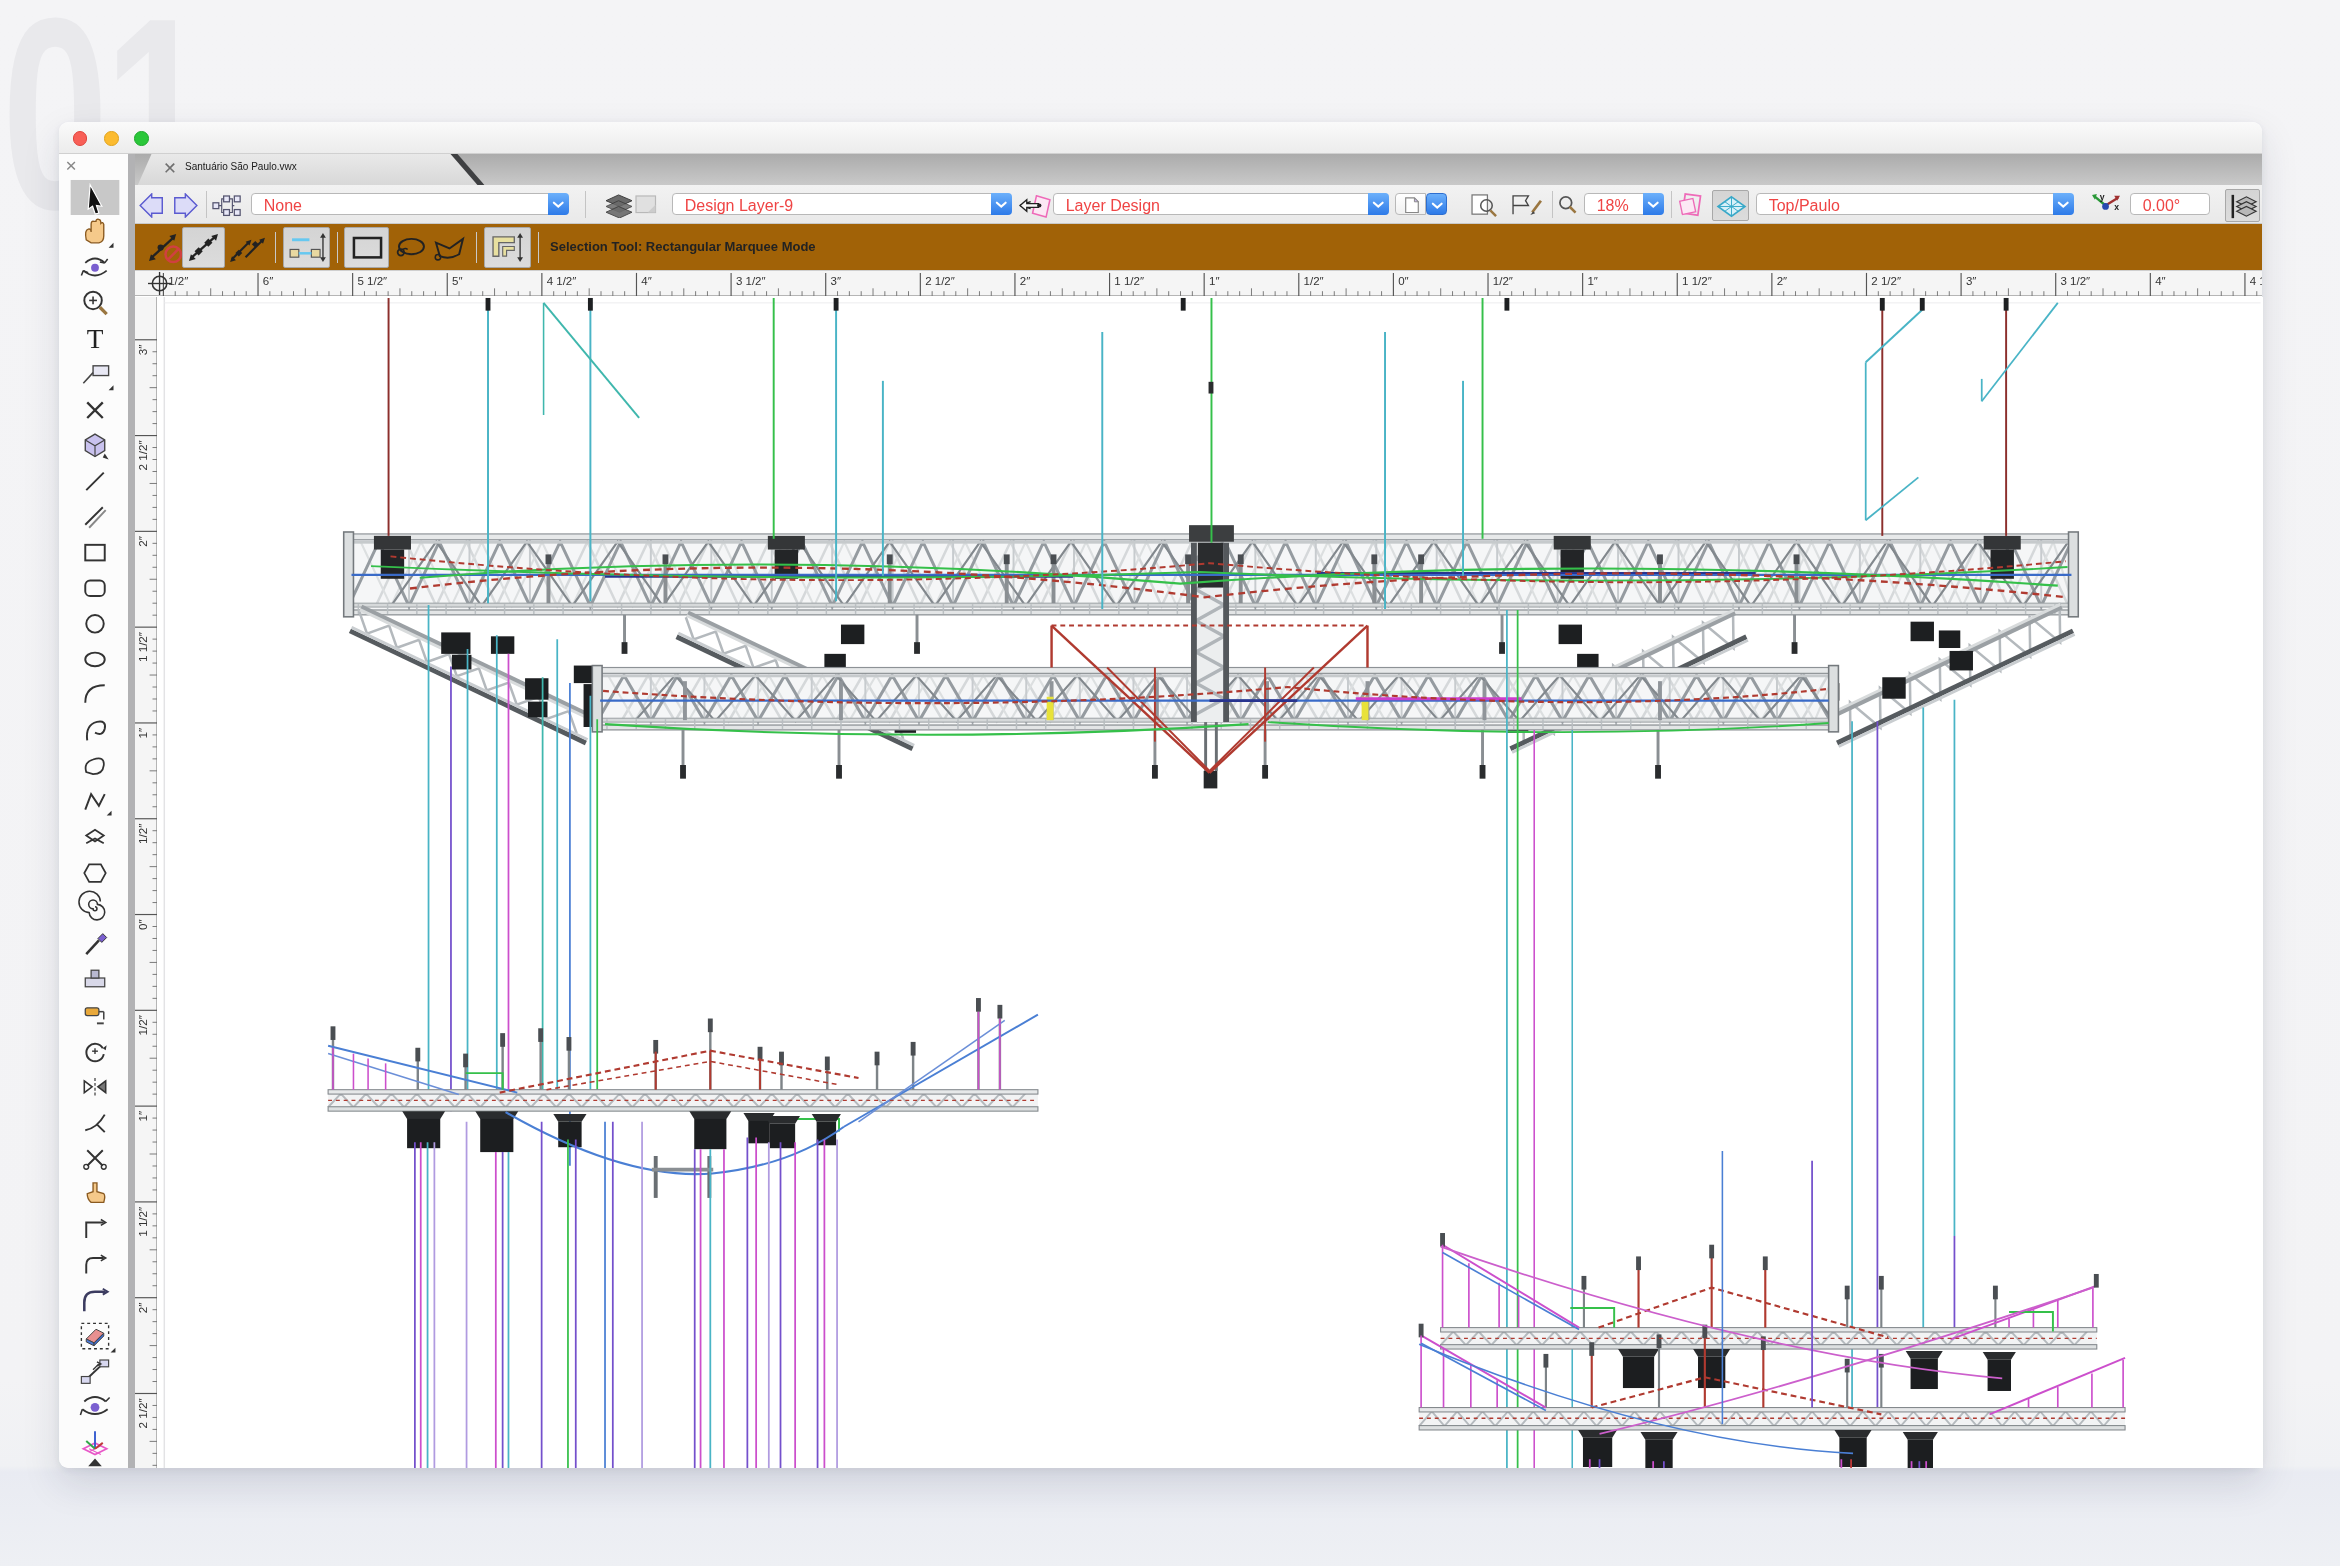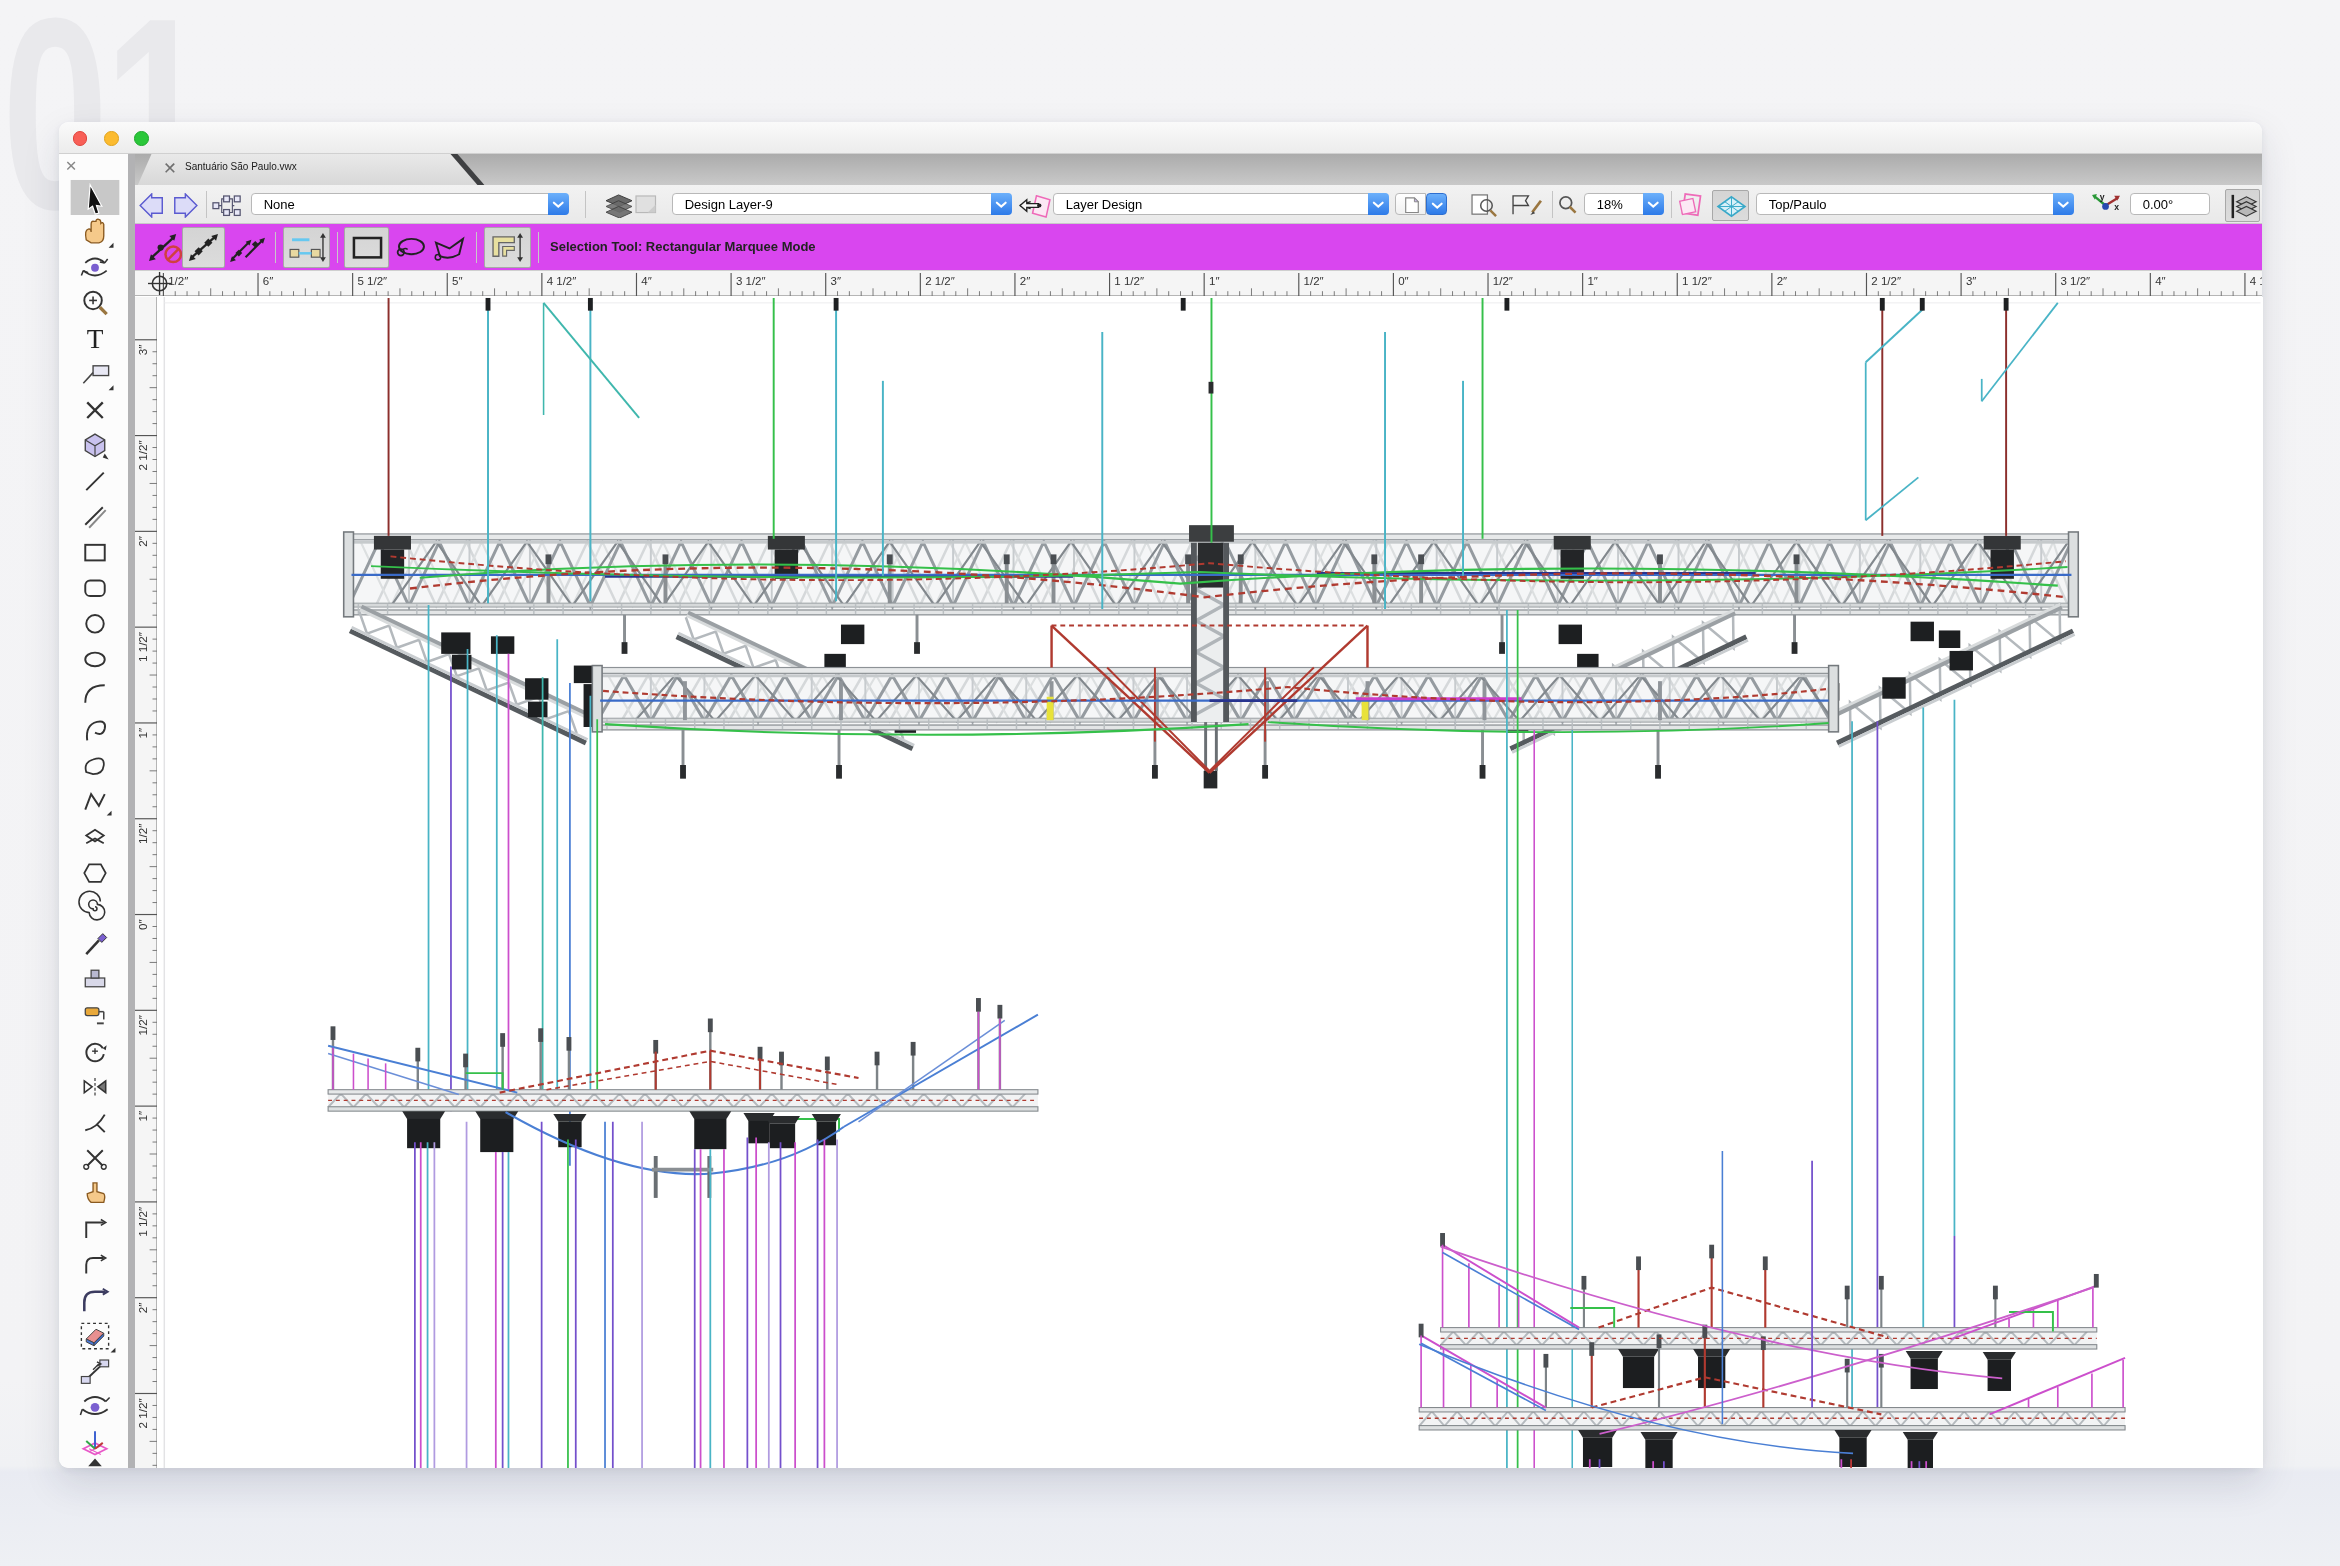--- a/index.html
+++ b/index.html
@@ -9,27 +9,27 @@
 .titlebar{position:absolute;left:0;top:0;width:100%;height:32px;border-radius:9.8px 9.8px 0 0;background:linear-gradient(180deg,#fafafa,#ececec);border-bottom:1px solid #d0d0d0}
 .tl{position:absolute;top:9.3px;width:14.6px;height:14.6px;border-radius:50%}
 .tabbar{position:absolute;left:72px;top:32px;right:0;height:31px;background:linear-gradient(180deg,#ababab,#c9c9c9)}
 .tab{position:absolute;left:6.8px;top:0;width:353px;height:31px;background:linear-gradient(180deg,#e9e9e9,#d8d8d8);clip-path:polygon(13.7px 0,319px 0,347px 100%,0 100%)}
 .tabx{position:absolute;left:32px;top:4.9px;font-size:16.6px;color:#707070}
 .tabt{position:absolute;left:54px;top:6.8px;font-size:10px;color:#1a1a1a}
 .slant{position:absolute;width:6.8px;height:31px;background:#3f4042;transform:skewX(41deg)}
 .palette{position:absolute;left:0;top:32px;width:76px;bottom:0;background:#fcfcfc;border-right:7.8px solid #b2b2b4;border-radius:0 0 0 9.8px}
 .palx{position:absolute;left:5.9px;top:35px;font-size:14.6px;color:#888}
 .tb1{position:absolute;left:76px;top:63px;right:0;height:39px;background:linear-gradient(180deg,#f2f2f2,#e9e9e9);border-bottom:1px solid #c9c9c9}
-.tb2{position:absolute;left:76px;top:102px;right:0;height:47px;background:#d946ef;border-bottom:1px solid #cfcfcf}
+.tb2{position:absolute;left:76px;top:102px;right:0;height:47px;background:#a16207;border-bottom:1px solid #cfcfcf}
 .hrul{position:absolute;left:76px;top:149px;right:0;height:25px;background:#f5f5f5;border-bottom:1px solid #b5b5b5}
 .vrul{position:absolute;left:76px;top:175px;width:22.4px;bottom:0;background:#f5f5f5;border-right:1px solid #b5b5b5}
 .cv{position:absolute;left:99px;top:175px;width:2105px;height:1171px;background:#fff;overflow:hidden}
 .abs{position:absolute}
 .fld{position:absolute;top:7.8px;height:22.4px;background:#fff;border:1px solid #b8b8b8;border-radius:3.9px}
-.fld span{position:absolute;left:11.7px;top:2.9px;font-size:13px;color:#000000}
+.fld span{position:absolute;left:11.7px;top:2.9px;font-size:16px;color:#ef4444}
 .ddbtn{position:absolute;top:-1px;width:20.5px;height:22.4px;border-radius:0 3.9px 3.9px 0;background:linear-gradient(180deg,#6cb0fb,#2d7ae8)}
 .ddbtn.solo{top:7.8px;border-radius:3.9px;border:1px solid #2d6ed0}
 .whitebtn{position:absolute;top:7.8px;height:22.4px;background:linear-gradient(180deg,#fff,#f0f0f0);border:1px solid #b8b8b8;border-radius:3.9px 0 0 3.9px}
 .vsep{position:absolute;top:5.9px;width:1px;height:27px;background:#c4c4c4}
 .vsep2{position:absolute;top:7.8px;width:1px;height:31px;background:#c8c8c8}
 .selbtn{position:absolute;background:linear-gradient(180deg,#d4d4d4,#dcdcdc);border:1px solid #a8a8a8;border-radius:2px}
 .modetext{position:absolute;left:551px;top:14.6px;font-size:13px;font-weight:700;color:#222}
 </style></head>
 <body>
 <div class="wm">01</div>

